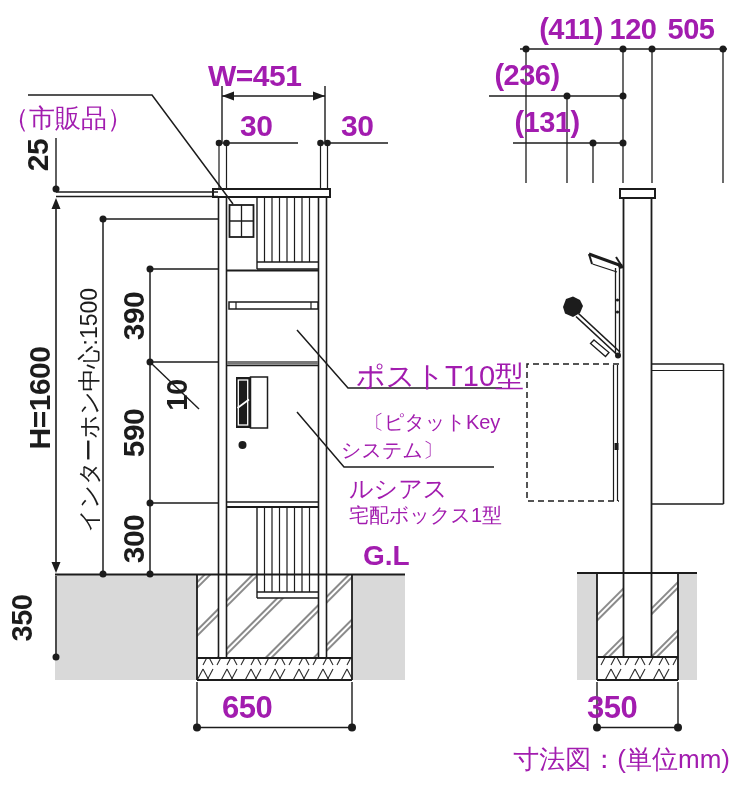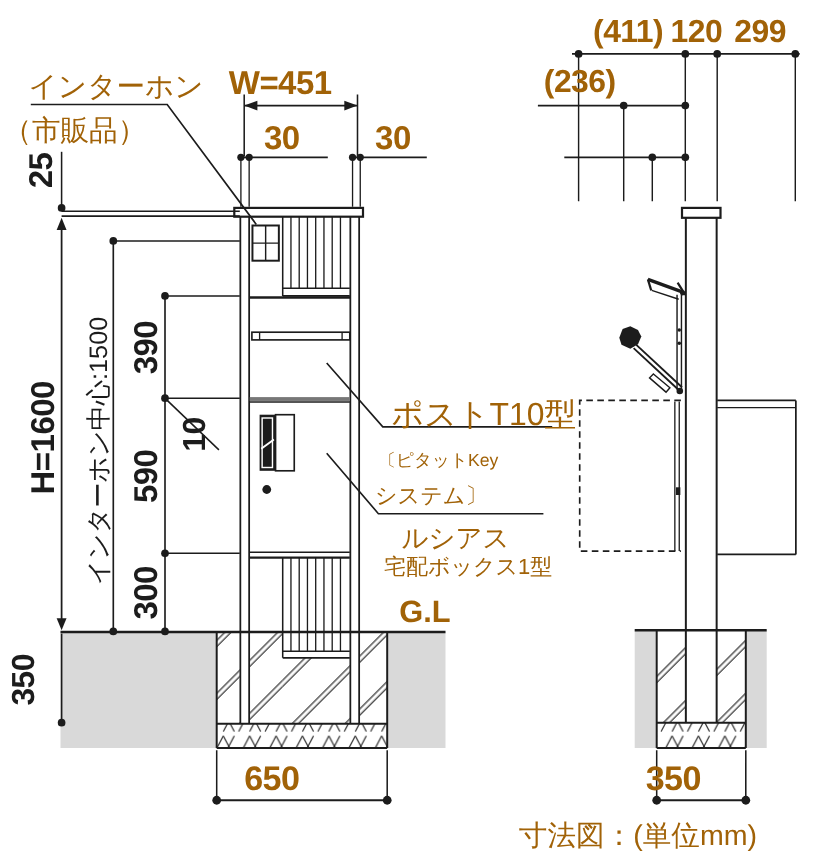--- a/index.html
+++ b/index.html
@@ -1,24 +1,24 @@
 <!DOCTYPE html>
 <html><head>
 <meta charset="utf-8">
 <style>
   html,body{margin:0;padding:0;background:#fff;}
   #stage{position:relative;width:746px;height:787px;background:#ffffff;overflow:hidden;
          font-family:"Liberation Sans","DejaVu Sans",sans-serif;color:#1c1c1c;}
   #linework{position:absolute;left:0;top:0;}
-  .txt{position:absolute;white-space:nowrap;color:#a16207;}
+  .txt{position:absolute;white-space:nowrap;color:#a21caf;}
   .num{font-weight:700;font-size:30px;letter-spacing:-0.5px;text-align:left;}
   .numsm{font-weight:700;font-size:29px;letter-spacing:-0.5px;text-align:center;}
   .jp{font-weight:500;font-size:29px;}
   .vtext{position:absolute;transform:rotate(-90deg);transform-origin:center;text-align:center;}
-  .cap{font-weight:500;font-size:26px;text-align:center;}
+  .cap{font-weight:500;font-size:26px;text-align:right;}
   .gl{font-weight:700;font-size:28px;}
 </style>
 </head>
 <body>
 
 <div id="stage">
 
 <svg id="linework" width="746" height="787" viewBox="0 0 746 787" stroke="#1c1c1c" fill="none" stroke-linecap="butt">
   <defs>
     <pattern id="hatch" width="34" height="34" patternUnits="userSpaceOnUse" patternTransform="rotate(45)">
@@ -160,46 +160,46 @@
     <circle cx="593" cy="143" r="3.5" fill="#1c1c1c" stroke="none"></circle>
     <circle cx="623" cy="143" r="3.5" fill="#1c1c1c" stroke="none"></circle>
     <path d="M526,49 V183 M567,96 V183 M593,143 V183 M623,49 V183 M652,49 V183 M723,49 V183" stroke-width="1.3"></path>
     <path d="M597,682 V730 M678,682 V730" stroke-width="1.4"></path>
     <path d="M597,727.5 H678" stroke-width="1.6"></path>
     <circle cx="597" cy="727.5" r="4" fill="#1c1c1c" stroke="none"></circle>
     <circle cx="678" cy="727.5" r="4" fill="#1c1c1c" stroke="none"></circle>
   </g>
 </svg>
 
-<div class="txt jp" style="left:26px;top:61px;font-size:26px;">インターホン</div>
 <div class="txt jp" style="left:3px;top:101px;font-size:26px;">（市販品）</div>
 
 <div class="txt num" style="left:208px;top:59px;width:130px;">W=451</div>
 <div class="txt num" style="left:240px;top:109px;width:50px;">30</div>
 <div class="txt num" style="left:341px;top:109px;width:50px;">30</div>
 
 <div class="vtext num" style="left:12px;top:139px;width:50px;height:32px;">25</div>
 <div class="vtext num" style="left:-25px;top:381px;width:130px;height:34px;">H=1600</div>
 <div class="vtext jp" style="left:-68px;top:397px;width:310px;height:26px;font-size:23px;">インターホン中心:1500</div>
 <div class="vtext num" style="left:103px;top:300px;width:60px;height:32px;">390</div>
 <div class="vtext numsm" style="left:154px;top:380px;width:44px;height:30px;">10</div>
 <div class="vtext num" style="left:103px;top:417px;width:60px;height:32px;">590</div>
 <div class="vtext num" style="left:103px;top:523px;width:60px;height:32px;">300</div>
 <div class="vtext numsm" style="left:-11px;top:603px;width:64px;height:30px;">350</div>
 
 <div class="txt num" style="left:222px;top:690px;width:100px;font-size:31px;">650</div>
 
 <div class="txt jp" style="left:356px;top:357px;">ポストT10型</div>
-<div class="txt jp" style="left:344px;top:409px;font-size:16px;">〔ピタットKey</div>
+<div class="txt jp" style="left:364px;top:409px;font-size:20px;">〔ピタットKey</div>
 <div class="txt jp" style="left:341px;top:437px;font-size:20px;">システム〕</div>
-<div class="txt jp" style="left:349px;top:473px;font-size:24px;margin-left:16px;">ルシアス</div>
+<div class="txt jp" style="left:349px;top:473px;font-size:24px;">ルシアス</div>
 <div class="txt jp" style="left:349px;top:502px;font-size:20px;">宅配ボックス1型</div>
 <div class="txt gl" style="left:363px;top:540px;">G.L</div>
 
 <div class="txt numsm" style="left:529px;top:13px;width:84px;">(411)</div>
 <div class="txt numsm" style="left:607px;top:13px;width:52px;">120</div>
-<div class="txt numsm" style="left:664px;top:13px;width:54px;">299</div>
+<div class="txt numsm" style="left:664px;top:13px;width:54px;">505</div>
 <div class="txt numsm" style="left:485px;top:59px;width:84px;">(236)</div>
+<div class="txt numsm" style="left:505px;top:106px;width:84px;">(131)</div>
 <div class="txt num" style="left:587px;top:690px;width:100px;font-size:31px;">350</div>
 
 <div class="txt cap" style="left:430px;top:742px;width:300px;">寸法図：(単位mm)</div>
 
 </div>
 
 </body></html>

